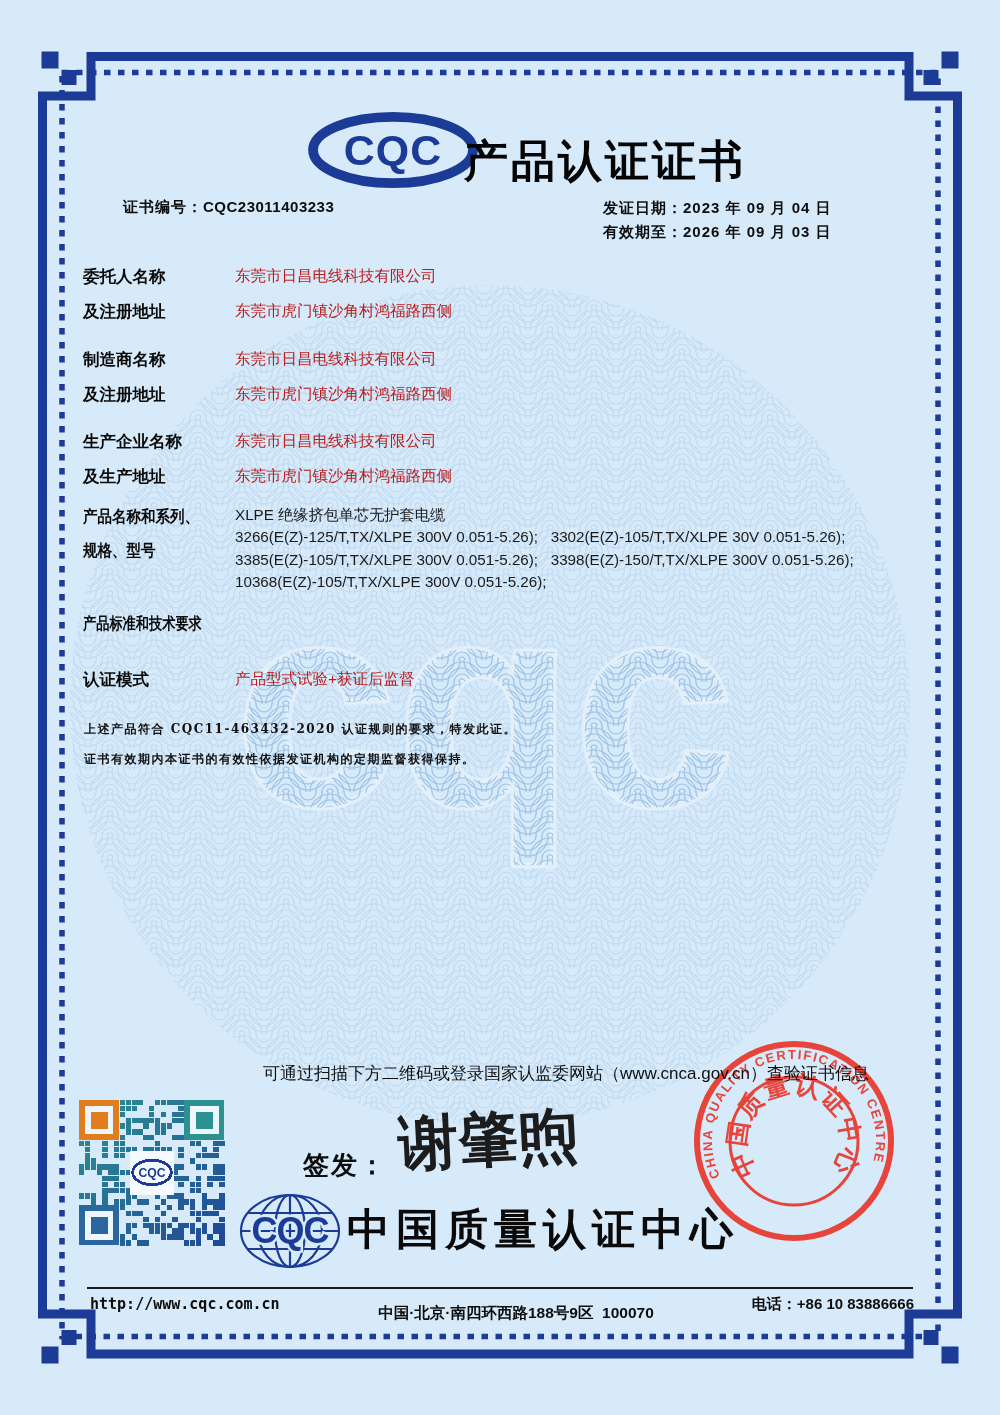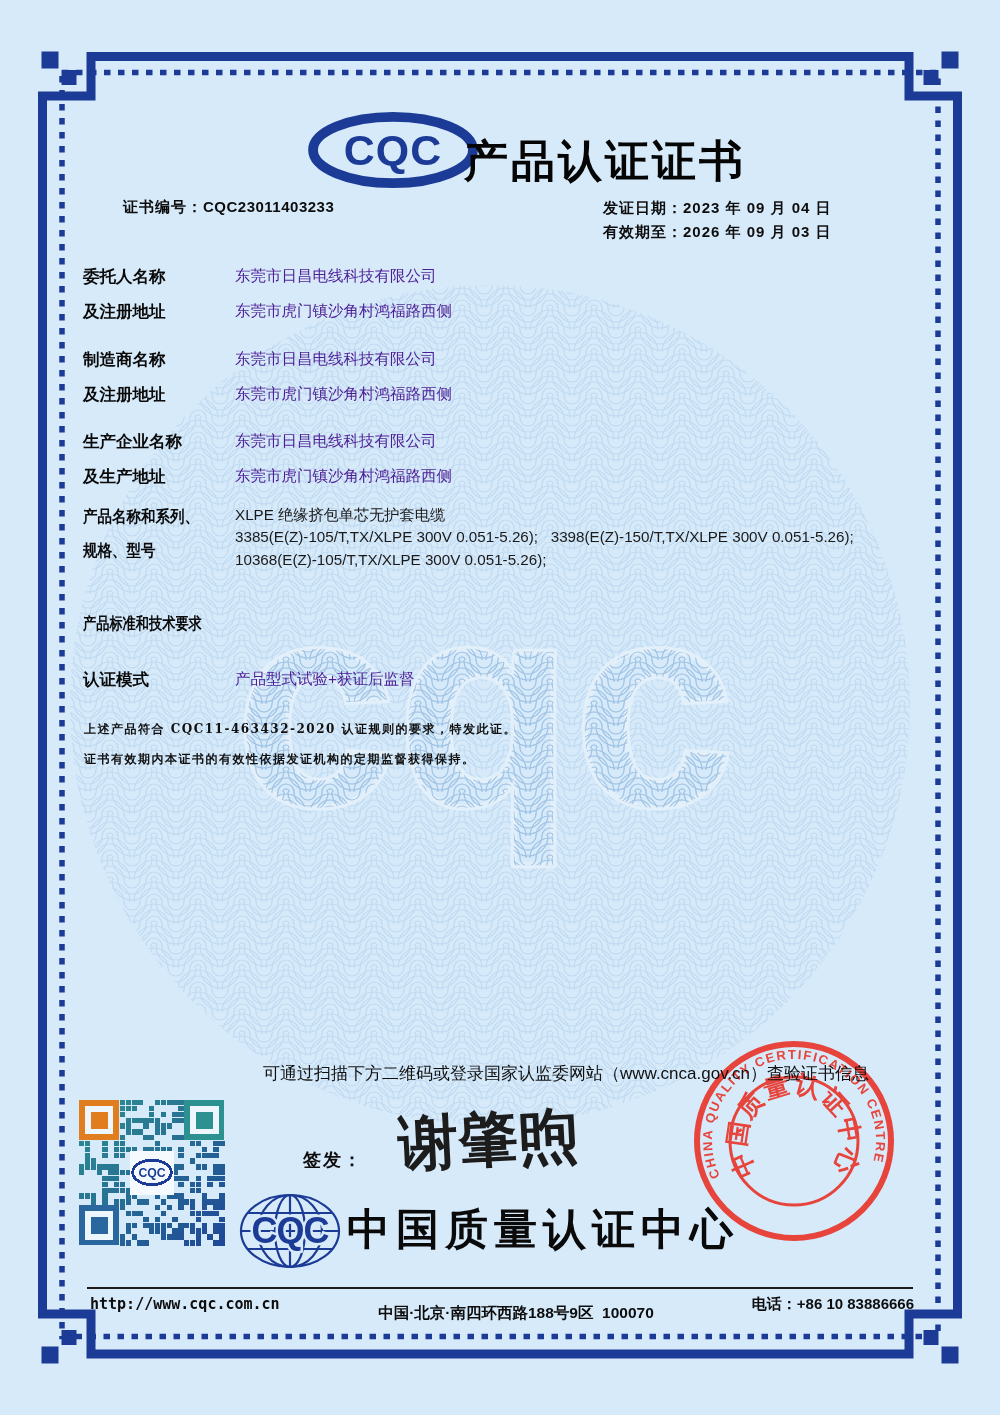--- a/index.html
+++ b/index.html
@@ -12,33 +12,33 @@
   .logo-header{position:absolute;left:305px;top:111px;width:176px;height:78px;}
   .title{position:absolute;left:448px;top:116px;margin:16px;font-size:44px;font-weight:900;color:#050505;letter-spacing:3px;font-family:"Liberation Sans",sans-serif;}
 
   .kai{font-family:"DejaVu Serif","Liberation Serif",serif;}
   .certno{position:absolute;left:123px;top:198px;font-size:15px;font-weight:bold;color:#0d0d0d;letter-spacing:1px;}
   .certno .num{font-family:"Liberation Sans",sans-serif;letter-spacing:0.5px;}
   .dates{position:absolute;left:603px;top:196px;font-size:15px;font-weight:bold;color:#0d0d0d;line-height:23px;letter-spacing:1px;}
 
   .row{position:absolute;left:83px;display:flex;color:#111;}
   .row .lab{width:152px;flex:0 0 152px;font-weight:bold;font-size:16.5px;color:#0a0a0a;}
-  .row .val{font-size:15.5px;font-weight:500;color:#4c1d95;}
+  .row .val{font-size:15.5px;font-weight:500;color:#b91c1c;}
   .row.narrow .lab{width:122px;flex:0 0 122px;transform:scaleX(0.80);transform-origin:left center;white-space:nowrap;}
   .pre{white-space:pre;}
   .prod-label{position:absolute;left:83px;font-weight:bold;font-size:16.5px;color:#0a0a0a;transform:scaleX(0.88);transform-origin:left center;white-space:nowrap;}
   .prod-vals{position:absolute;left:235px;top:504px;font-size:15.2px;font-weight:500;color:#1a1a1a;line-height:22.3px;}
 
   .stmt{position:absolute;left:84px;font-size:12px;font-weight:bold;color:#101010;letter-spacing:1.5px;}
 
   .notice{position:absolute;left:263px;top:1062px;font-size:17px;font-weight:500;color:#101010;z-index:2;}
 
   .qr{position:absolute;left:79px;top:1100px;width:146px;height:146px;z-index:2;}
 
-  .sign-label{position:absolute;left:303px;top:1148px;font-size:18px;font-weight:bold;color:#0d0d0d;letter-spacing:2px;}
+  .sign-label{position:absolute;left:303px;top:1148px;font-size:26px;font-weight:bold;color:#0d0d0d;letter-spacing:2px;}
   .signature{position:absolute;left:398px;top:1100px;font-size:60px;font-weight:600;color:#1c1c1c;transform:rotate(-3deg);font-family:"DejaVu Serif","Liberation Serif",serif;}
 
   .org-logo{position:absolute;left:238px;top:1192px;width:104px;height:78px;}
   .org-name{position:absolute;left:347px;top:1201px;font-size:43px;font-weight:800;color:#0a0a0a;letter-spacing:6px;}
 
   .seal{position:absolute;left:689px;top:1036px;width:210px;height:210px;z-index:3;mix-blend-mode:multiply;opacity:0.92;}
 
   .rule{position:absolute;left:87px;top:1287px;width:826px;height:2px;background:#1c1c1c;}
   .foot-url{position:absolute;left:90px;top:1295px;font-size:15px;font-weight:bold;color:#0d0d0d;font-family:"DejaVu Sans Mono","Liberation Mono",monospace;}
   .foot-addr{position:absolute;left:516px;top:1295px;transform:translateX(-50%);font-size:15.5px;font-weight:600;color:#0d0d0d;white-space:pre;margin-top:8px;}
@@ -130,20 +130,21 @@
     </div>
     <div class="row" style="top:466px">
       <span class="lab">及生产地址</span>
       <span class="val">东莞市虎门镇沙角村鸿福路西侧</span>
     </div>
 
     <div class="prod-label" style="top:506px">产品名称和系列、</div>
     <div class="prod-label" style="top:540px">规格、型号</div>
     <div class="prod-vals">
       <div class="pre">XLPE 绝缘挤包单芯无护套电缆</div>
+      <div class="pre">3266(E(Z)-125/T,TX/XLPE 300V 0.051-5.26);   3302(E(Z)-105/T,TX/XLPE 30V 0.051-5.26);</div>
       <div class="pre">3385(E(Z)-105/T,TX/XLPE 300V 0.051-5.26);   3398(E(Z)-150/T,TX/XLPE 300V 0.051-5.26);</div>
       <div class="pre">10368(E(Z)-105/T,TX/XLPE 300V 0.051-5.26);</div>
     </div>
 
     <div class="row narrow" style="top:613px">
       <span class="lab">产品标准和技术要求</span>
     </div>
 
     <div class="row" style="top:669px">
       <span class="lab">认证模式</span>

